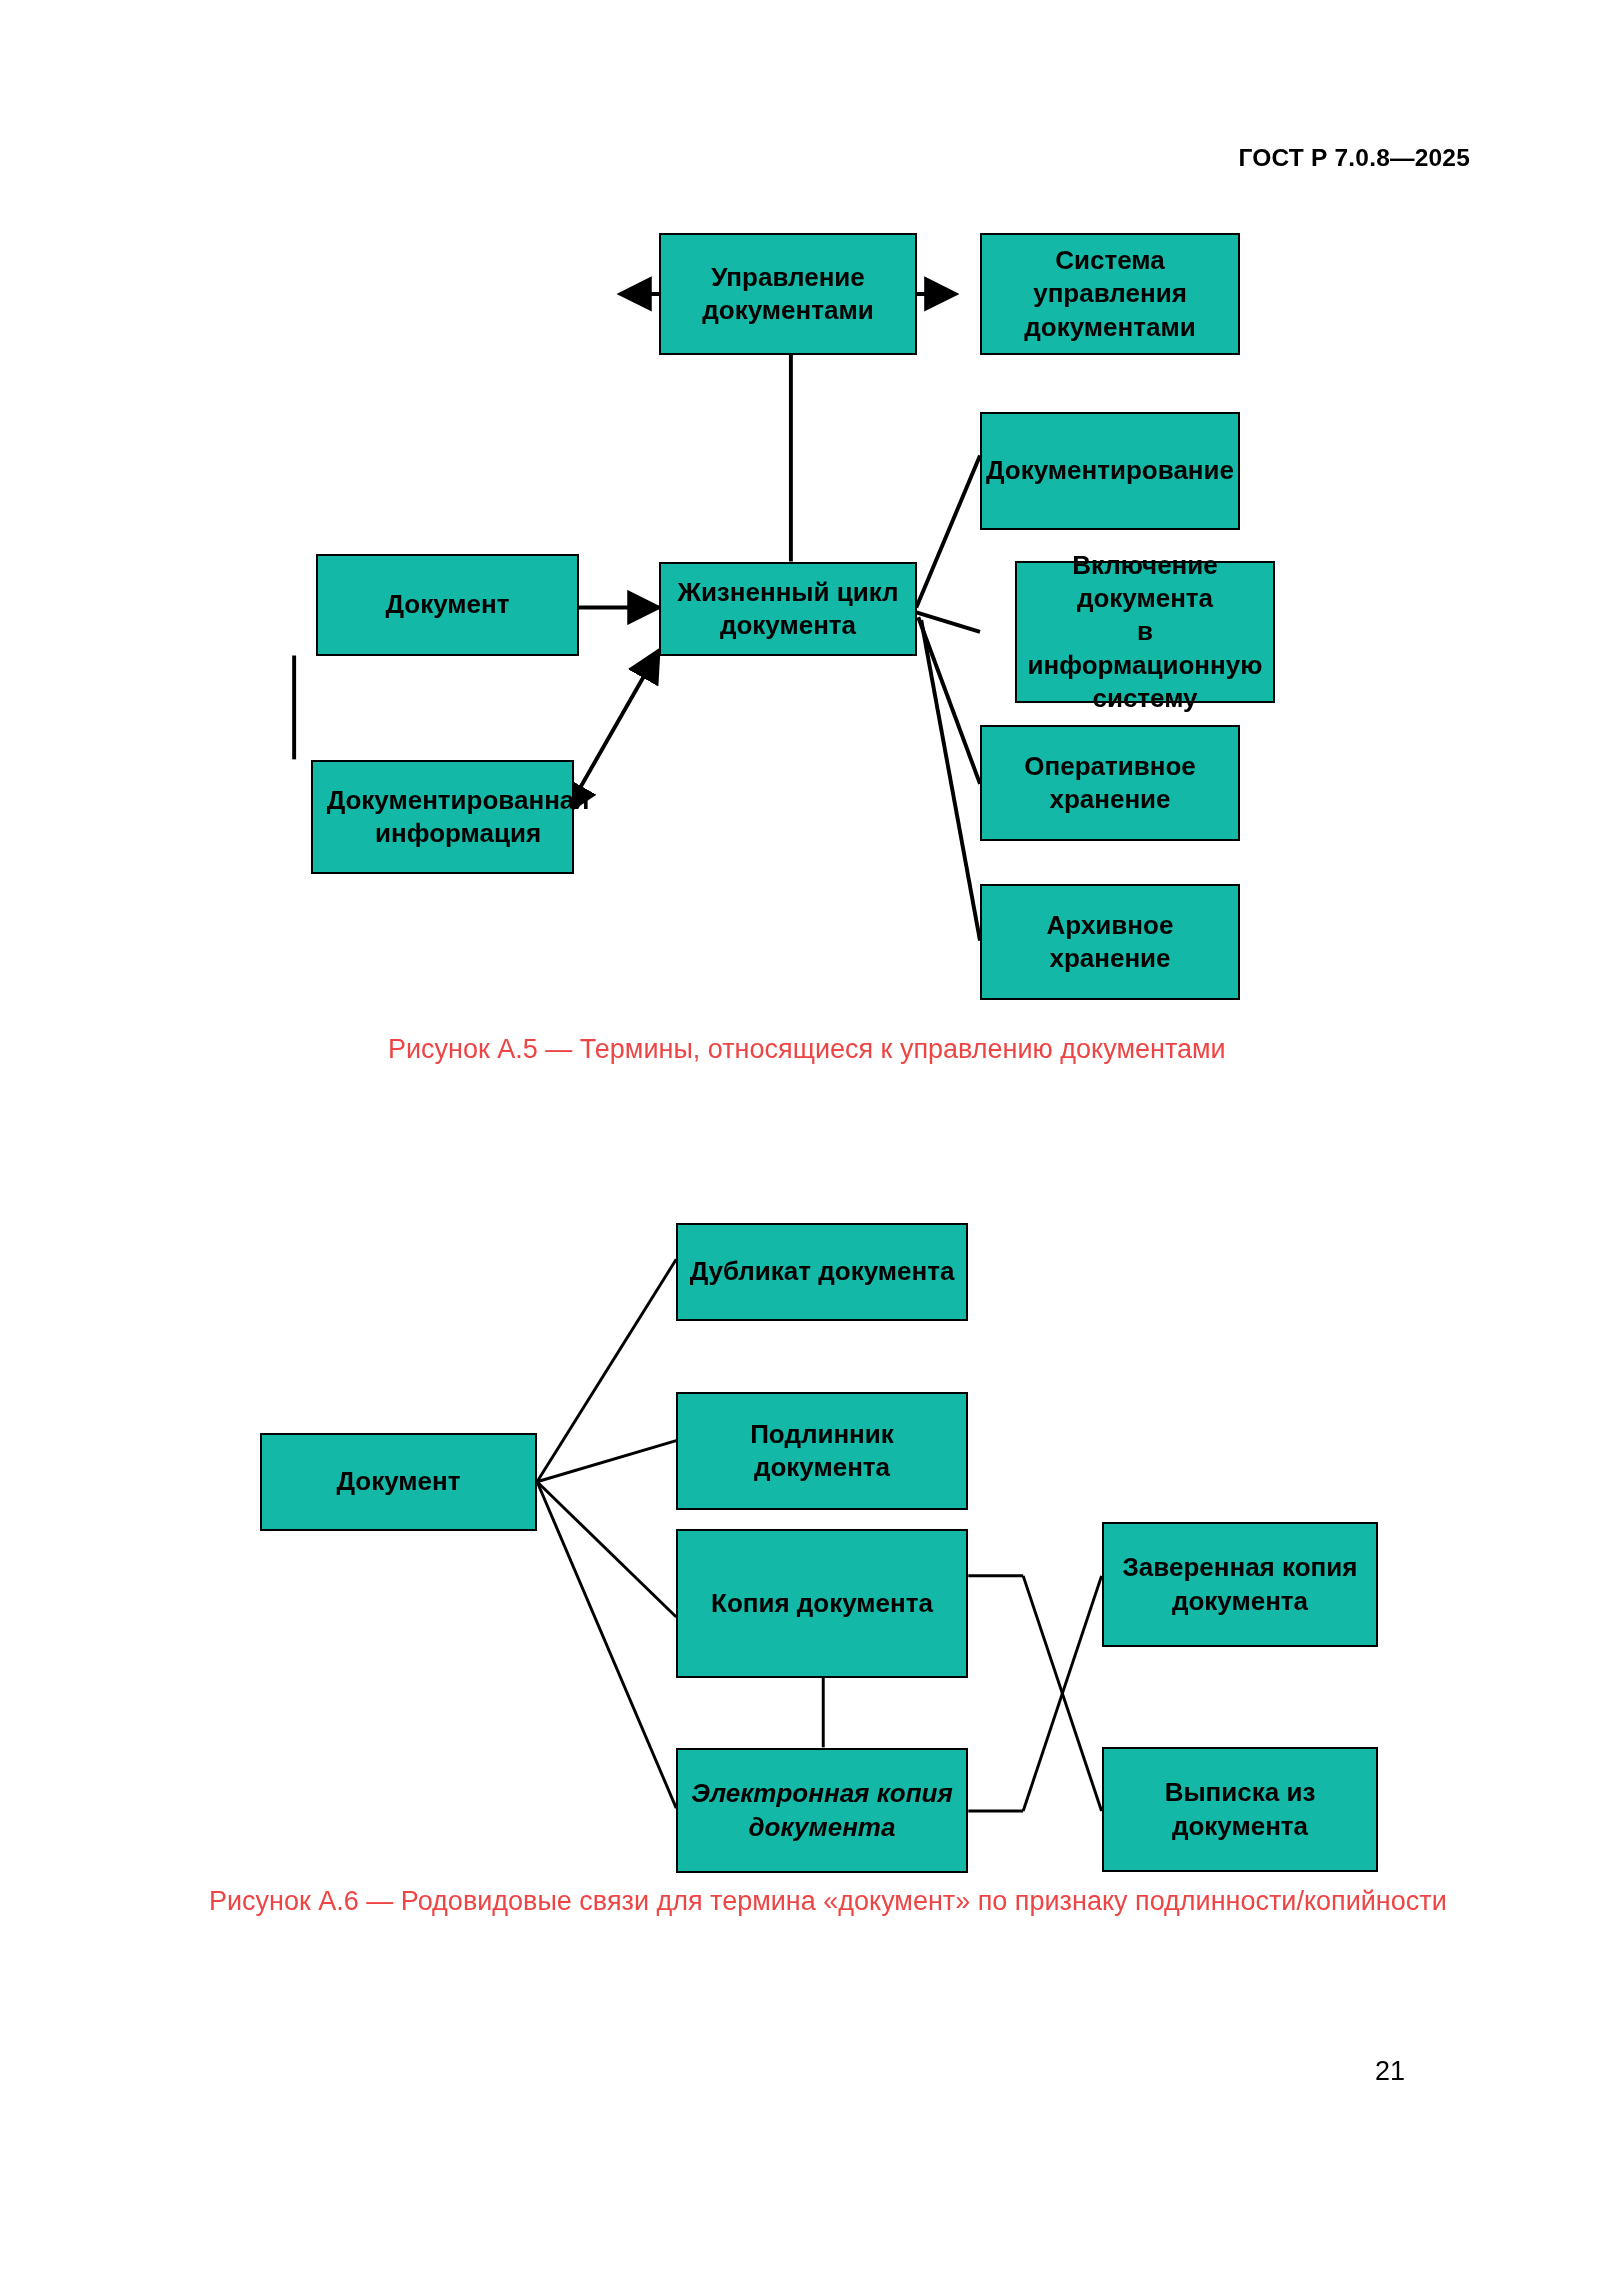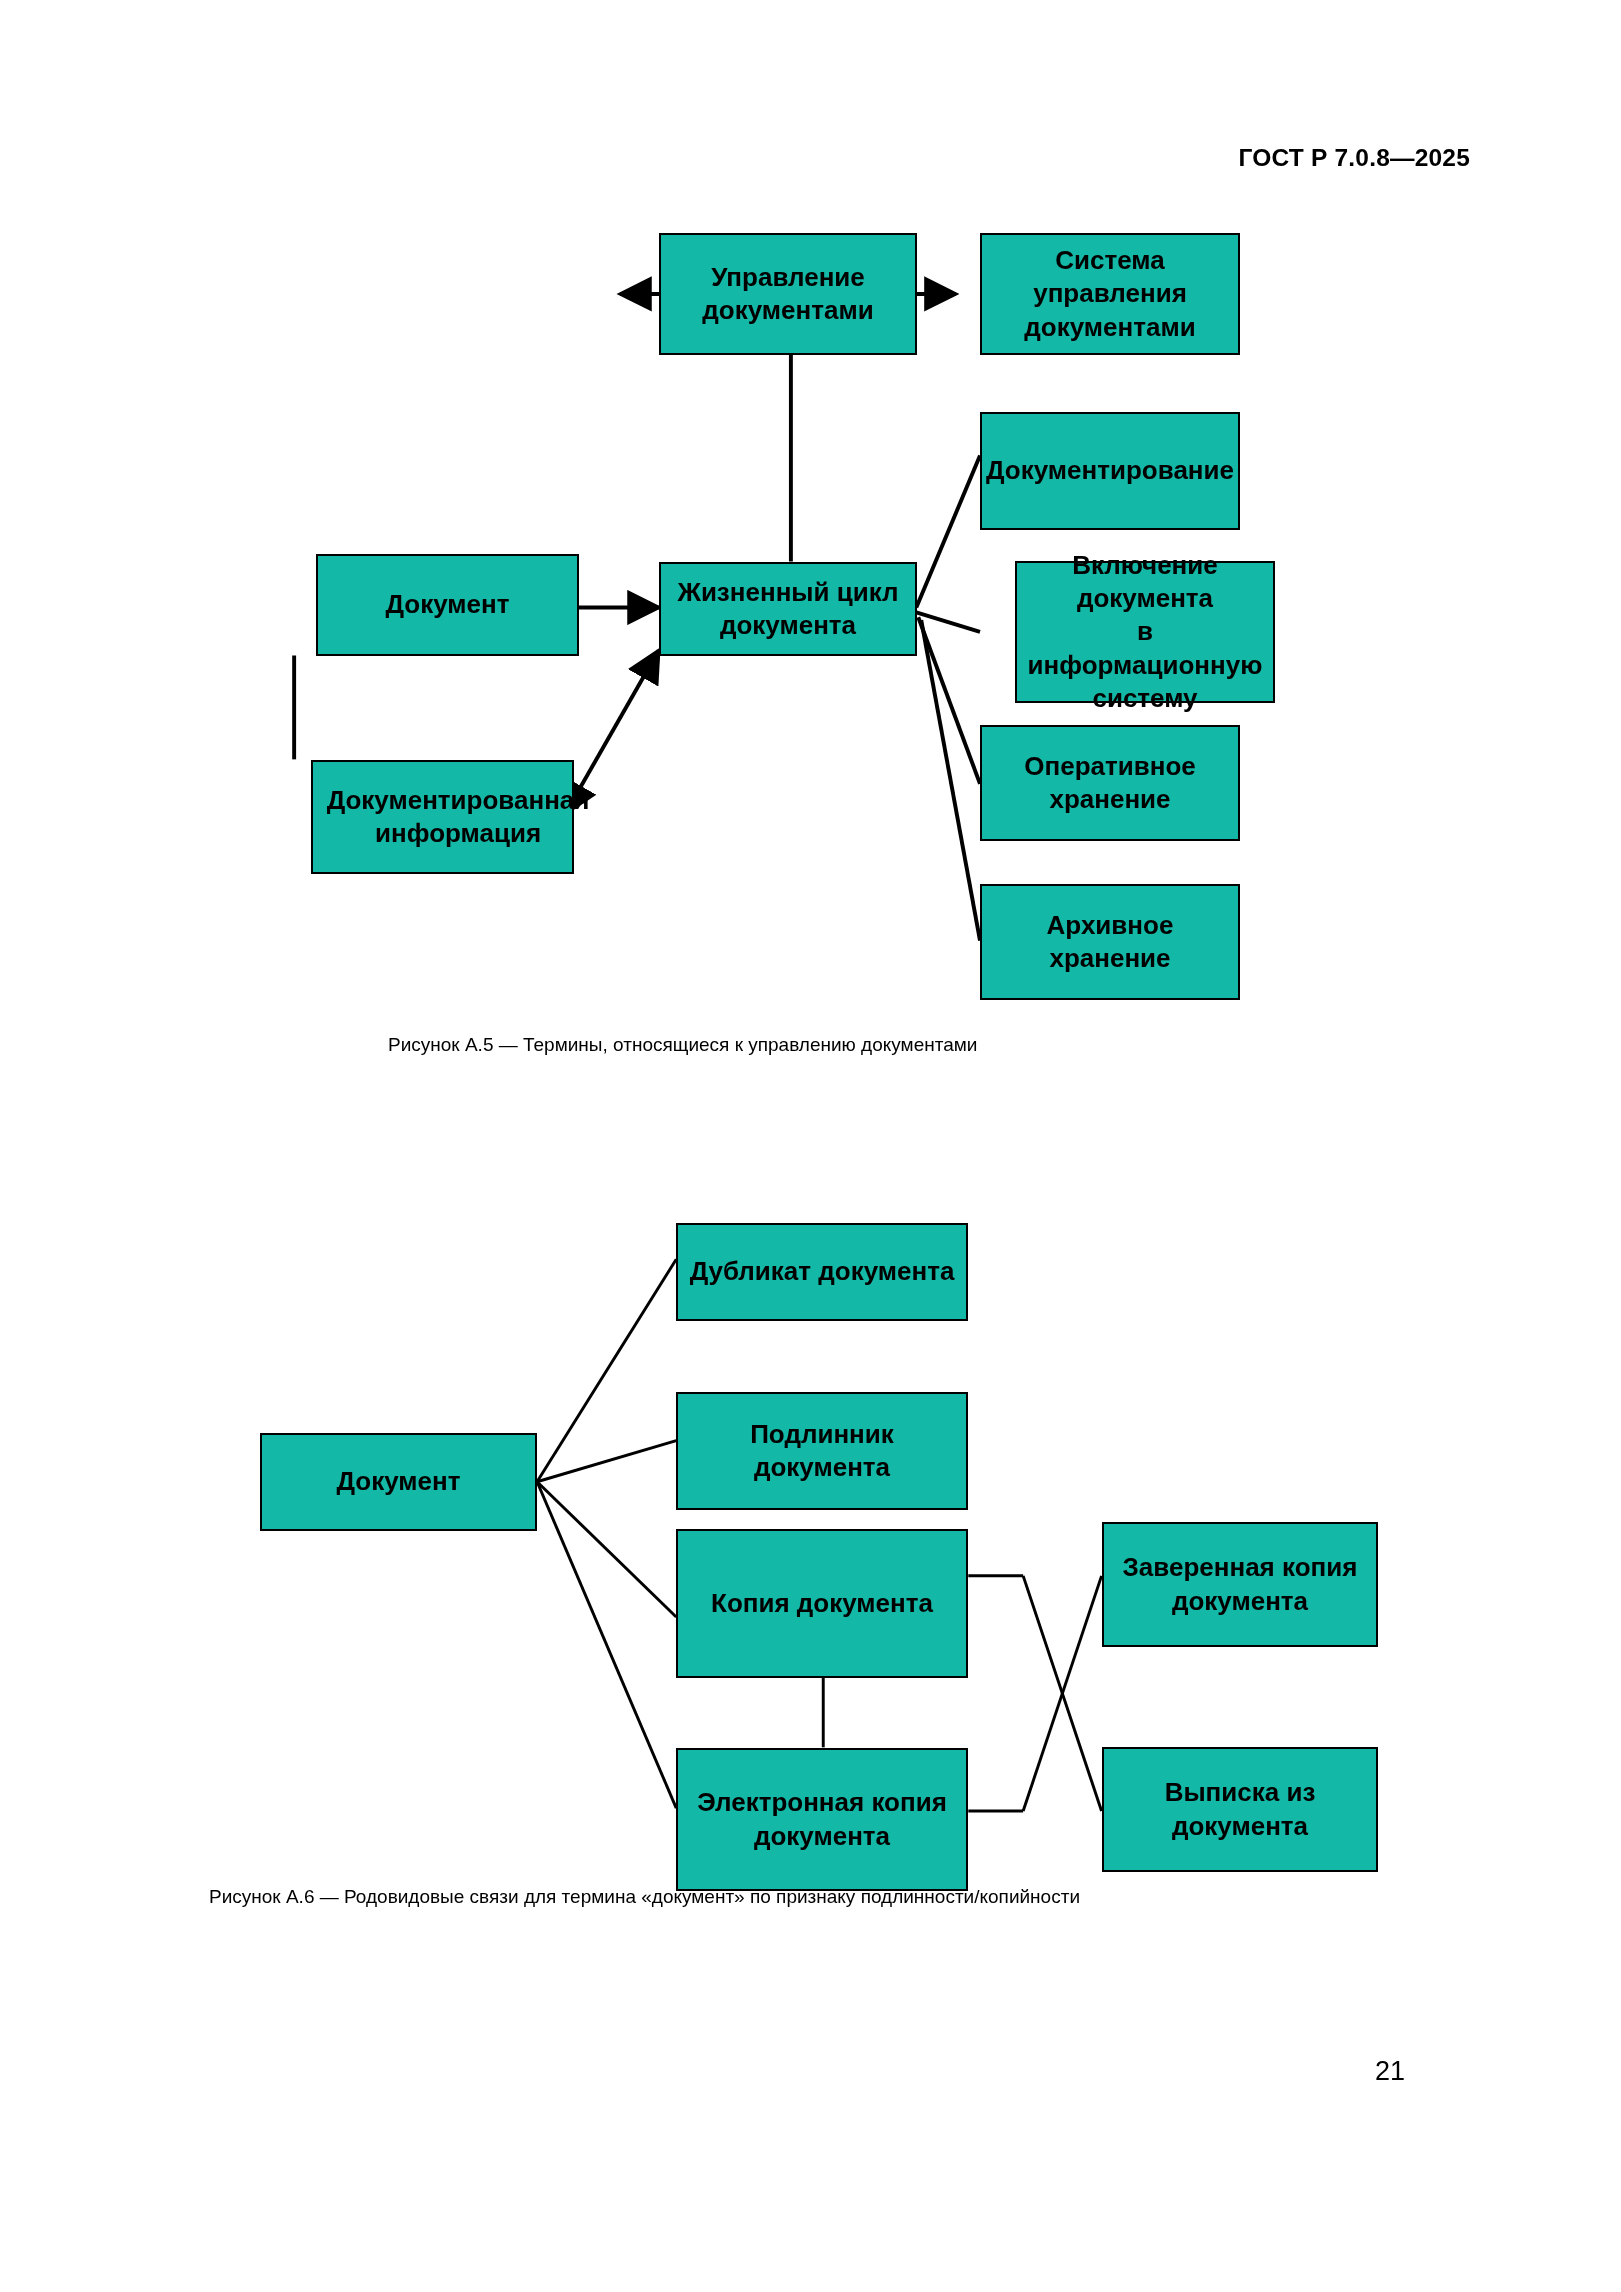--- a/index.html
+++ b/index.html
@@ -37,23 +37,23 @@
     position: absolute;
     left: 1375px;
     top: 2056px;
     font-size: 27px;
     font-weight: normal;
   }
 
   
   .caption {
     position: absolute;
-    font-size: 19px;
+    font-size: 27px;
     white-space: nowrap;
-    color: #000000;
+    color: #ef4444;
   }
   .caption-a5 { left: 388px;  top: 1034px; }
   .caption-a6 { left: 209px;  top: 1886px; }
 
   
   .figure {
     position: absolute;
     left: 0;
     top: 0;
     width: 1621px;
@@ -199,21 +199,21 @@
 
     <div class="node" style="left:676px; top:1392px; width:292px; height:118px;">
       <span style="white-space:pre-line">Подлинник
 документа</span>
     </div>
 
     <div class="node" style="left:676px; top:1529px; width:292px; height:149px;">
       <span style="white-space:pre-line">Копия документа</span>
     </div>
 
-    <div class="node" style="left:676px; top:1748px; width:292px; height:143px;">
+    <div class="node" style="left:676px; top:1748px; width:292px; height:125px;font-style:italic;">
       <span style="white-space:pre-line">Электронная копия
 документа</span>
     </div>
 
     <div class="node" style="left:1102px; top:1522px; width:276px; height:125px;">
       <span style="white-space:pre-line">Заверенная копия
 документа</span>
     </div>
 
     <div class="node" style="left:1102px; top:1747px; width:276px; height:125px;">

